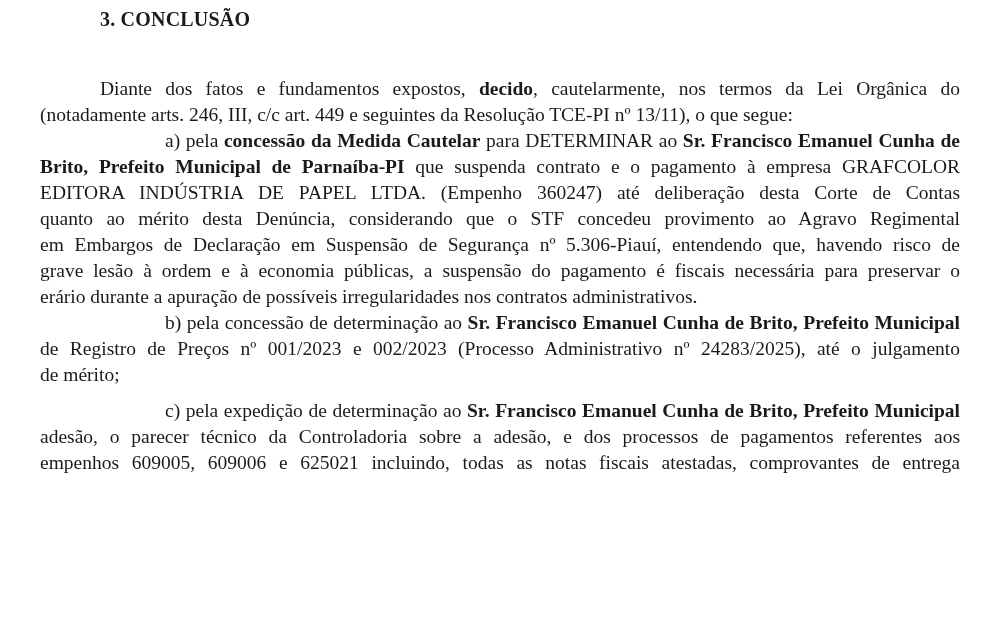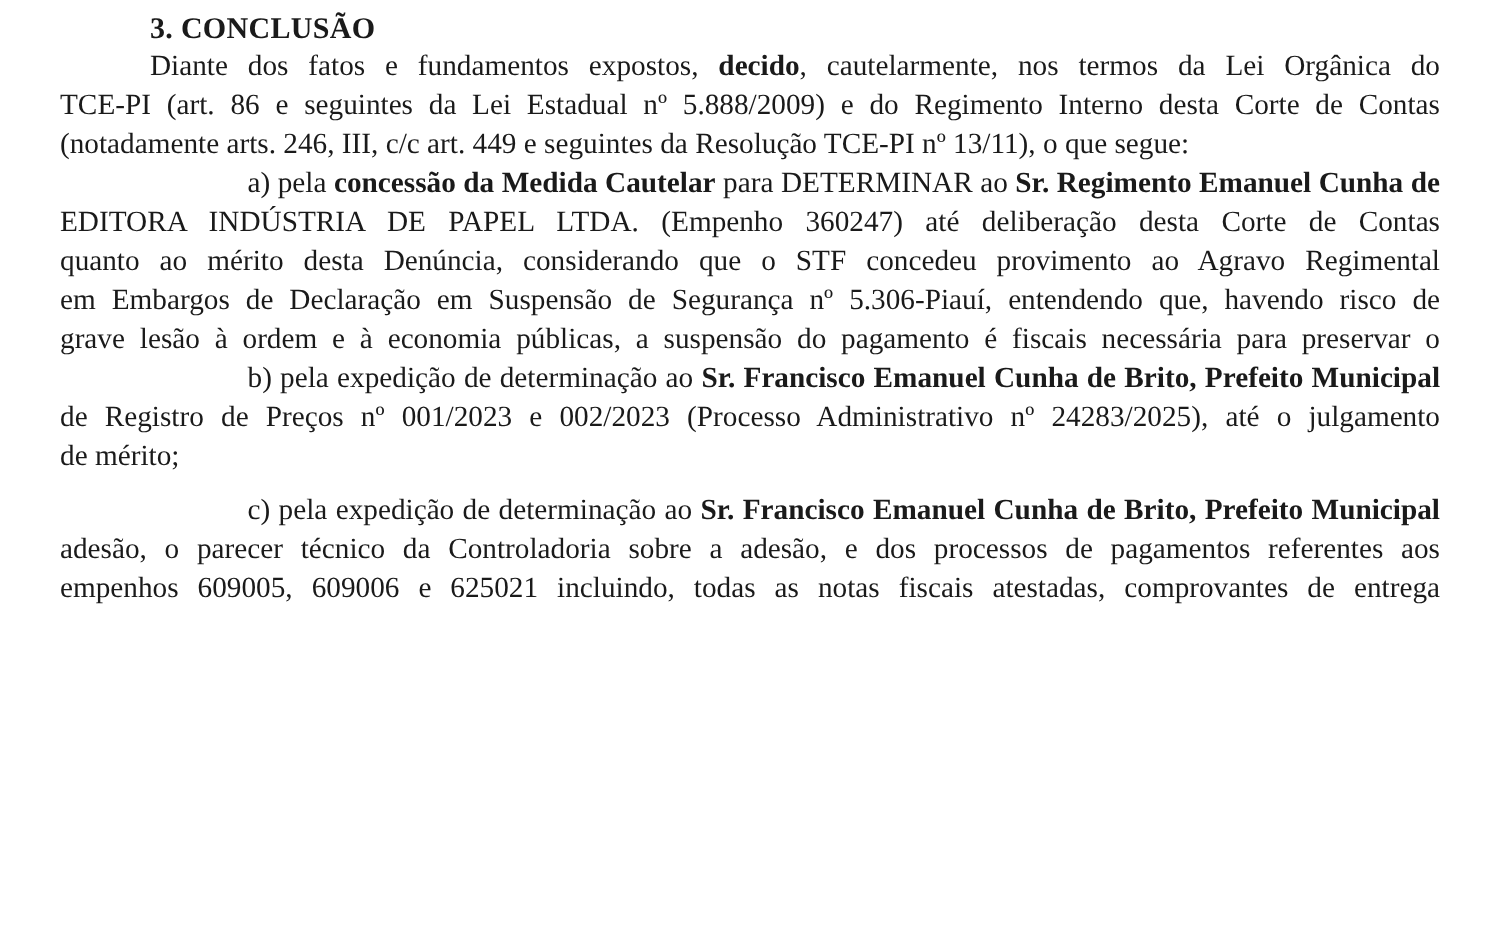--- a/index.html
+++ b/index.html
@@ -34,47 +34,48 @@
       height: 26px;
       white-space: nowrap;
       text-align: justify;
       text-align-last: justify;
       width: 920px;
       display: block;
     }
     .line.last {
       text-align-last: left;
     }
-    .indent-1 { padding-left: 60px; width: 860px; }
+    .indent-1 { padding-left: 60px; width: 860px; margin-top: 44px; }
     .indent-2 { padding-left: 125px; width: 795px; }
     .b { font-weight: bold; }
     .para-gap { height: 10px; }
   </style>
 </head>
 <body>
 
 <div class="page">
   <div class="heading">3. CONCLUSÃO</div>
 
   <div>
     <div class="line indent-1"><span>Diante dos fatos e fundamentos expostos, </span><span class="b">decido</span><span>, cautelarmente, nos termos da Lei Orgânica do</span></div>
-    <div class="line"><span>TCE-PI (art. 86 e seguintes da Lei Estadual nº 5.888/2009) e do Regimento Interno desta Corte de Contas</span></div>
     <div class="line last"><span>(notadamente arts. 246, III, c/c art. 449 e seguintes da Resolução TCE-PI nº 13/11), o que segue:</span></div>
   </div>
 
   <div>
-    <div class="line indent-2"><span>a) pela </span><span class="b">concessão da Medida Cautelar</span><span> para DETERMINAR ao </span><span class="b">Sr. Regimento Emanuel Cunha de</span></div>
+    <div class="line indent-2"><span>a) pela </span><span class="b">concessão da Medida Cautelar</span><span> para DETERMINAR ao </span><span class="b">Sr. Francisco Emanuel Cunha de</span></div>
+    <div class="line"><span class="b">Brito, Prefeito Municipal de Parnaíba-PI</span><span> que suspenda contrato e o pagamento à empresa GRAFCOLOR</span></div>
     <div class="line"><span>EDITORA INDÚSTRIA DE PAPEL LTDA. (Empenho 360247) até deliberação desta Corte de Contas</span></div>
     <div class="line"><span>quanto ao mérito desta Denúncia, considerando que o STF concedeu provimento ao Agravo Regimental</span></div>
     <div class="line"><span>em Embargos de Declaração em Suspensão de Segurança nº 5.306-Piauí, entendendo que, havendo risco de</span></div>
     <div class="line"><span>grave lesão à ordem e à economia públicas, a suspensão do pagamento é fiscais necessária para preservar o</span></div>
+    <div class="line last"><span>erário durante a apuração de possíveis irregularidades nos contratos administrativos.</span></div>
   </div>
 
   <div>
-    <div class="line indent-2"><span>b) pela expedição de determinação ao </span><span class="b">Sr. Francisco Emanuel Cunha de Brito, Prefeito Municipal</span></div>
+    <div class="line indent-2"><span>b) pela concessão de determinação ao </span><span class="b">Sr. Francisco Emanuel Cunha de Brito, Prefeito Municipal</span></div>
     <div class="line"><span>de Registro de Preços nº 001/2023 e 002/2023 (Processo Administrativo nº 24283/2025), até o julgamento</span></div>
     <div class="line last"><span>de mérito;</span></div>
   </div>
 
   <div class="para-gap"></div>
 
   <div>
     <div class="line indent-2"><span>c) pela expedição de determinação ao </span><span class="b">Sr. Francisco Emanuel Cunha de Brito, Prefeito Municipal</span></div>
     <div class="line"><span>adesão, o parecer técnico da Controladoria sobre a adesão, e dos processos de pagamentos referentes aos</span></div>
     <div class="line"><span>empenhos 609005, 609006 e 625021 incluindo, todas as notas fiscais atestadas, comprovantes de entrega</span></div>

